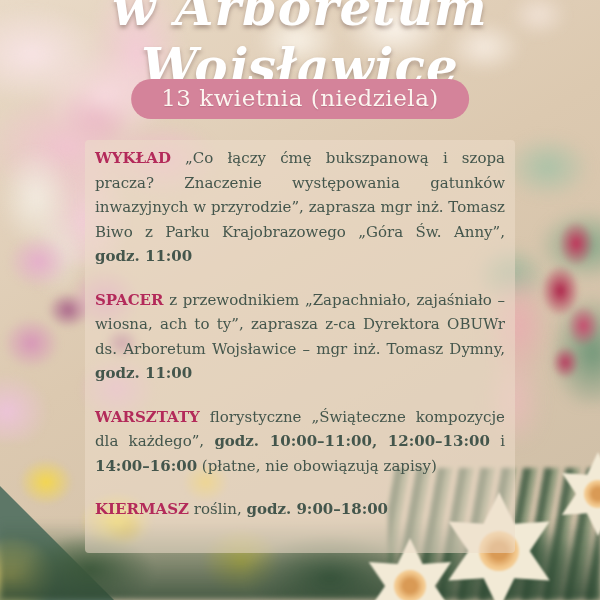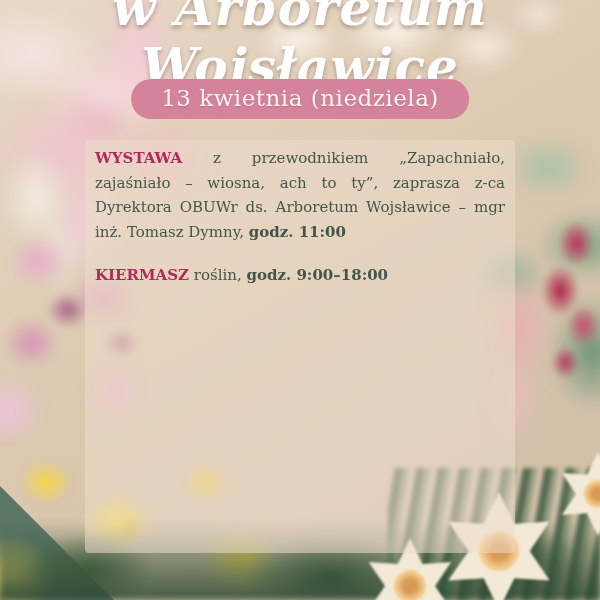--- a/index.html
+++ b/index.html
@@ -126,28 +126,41 @@
     <div class="petals"></div>
     <div class="cup"></div>
   </div>
 
   <div class="title">w Arboretum Wojsławice</div>
   <div class="badge">13 kwietnia (niedziela)</div>
   <div class="panel"></div>
 
   <div class="events">
 
+    <p class="event">
+      <span class="label">WYKŁAD</span>
+      <span>„Co łączy ćmę bukszpanową i szopa pracza? Znaczenie występowania gatunków inwazyjnych w przyrodzie”, zaprasza mgr inż. Tomasz Biwo z Parku Krajobrazowego „Góra Św. Anny”,</span>
+      <span class="tbold">godz. 11:00</span>
+    </p>
 
 
     <p class="event">
-      <span class="label">WYSTAWA</span>
+      <span class="label">SPACER</span>
       <span>z przewodnikiem „Zapachniało, zajaśniało – wiosna, ach to ty”, zaprasza z-ca Dyrektora OBUWr ds. Arboretum Wojsławice – mgr inż. Tomasz Dymny,</span>
       <span class="tbold">godz. 11:00</span>
     </p>
 
+    <p class="event">
+      <span class="label">WARSZTATY</span>
+      <span>florystyczne „Świąteczne kompozycje dla każdego”,</span>
+      <span class="tbold">godz. 10:00–11:00, 12:00–13:00</span>
+      <span>i</span>
+      <span class="tbold">14:00–16:00</span>
+      <span>(płatne, nie obowiązują zapisy)</span>
+    </p>
 
     <p class="event">
       <span class="label">KIERMASZ</span>
       <span>roślin,</span>
       <span class="tbold">godz. 9:00–18:00</span>
     </p>
 
   </div>
 </div>
 

